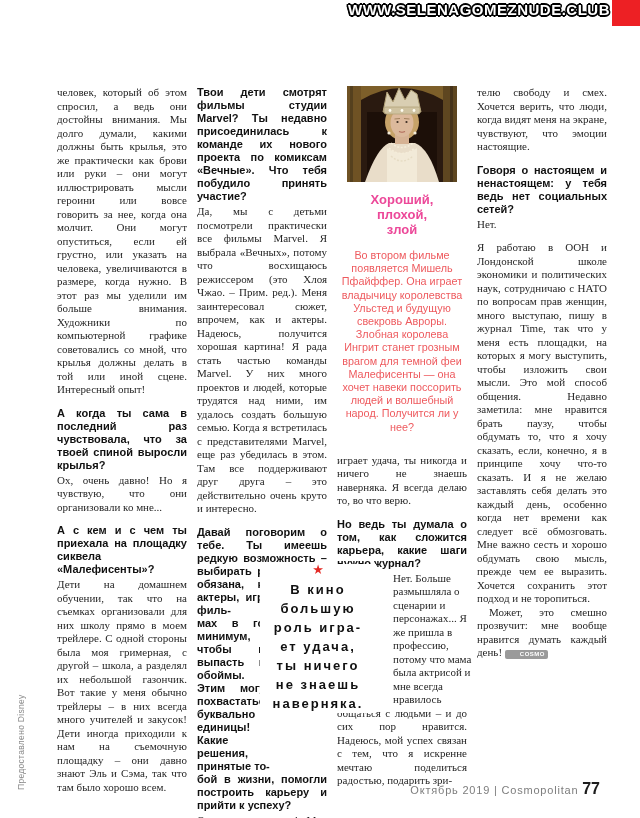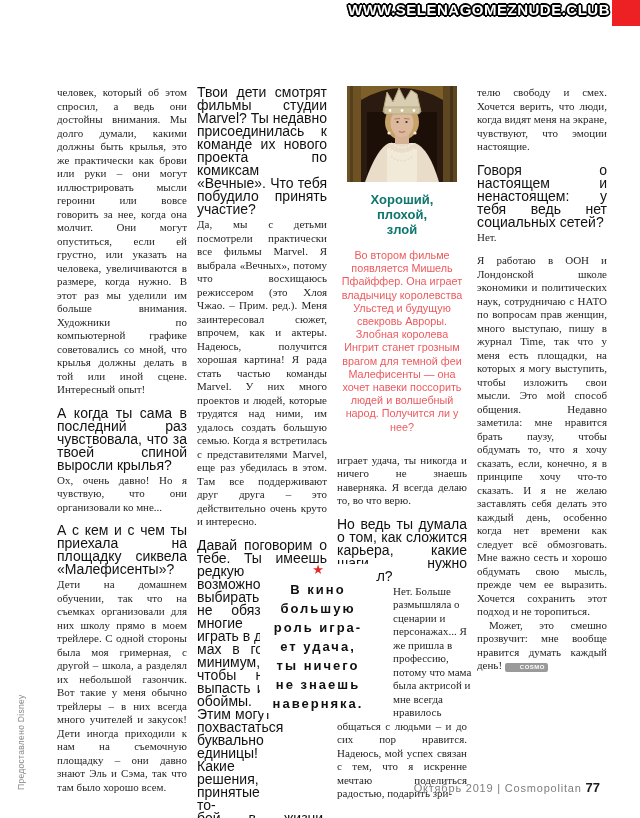--- a/index.html
+++ b/index.html
@@ -32,34 +32,34 @@
   .col2{left:197px;}
   .col3{left:337px;}
   .col4{left:477px;}
 
   p{margin:0 0 0 0;}
   .body-text{
     font-family:"Liberation Serif",serif;font-size:11px;line-height:13.5px;
     color:#262626;margin-bottom:10px;
   }
   .question{
-    font-family:"Liberation Sans",sans-serif;font-weight:normal;
-    font-size:14px;line-height:13px;color:#111;margin-bottom:2px;
+    font-family:"Liberation Sans",sans-serif;font-weight:bold;
+    font-size:11px;line-height:13px;color:#111;margin-bottom:2px;
     text-align:justify;
   }
   .tight{margin-bottom:0;}
   .narrow2{width:74px;}
   .narrow3{width:88px;margin-left:56px;text-align:left;}
 
   
   .photo-figure{margin:0 0 10px 0;text-align:center;}
   .photo-figure svg{display:block;margin:0 auto;}
   .caption-title{
     font-family:"Liberation Sans",sans-serif;font-weight:bold;
-    font-size:13px;line-height:15px;color:#0f766e;text-align:center;margin:4px 0 8px 0;
+    font-size:13px;line-height:15px;color:#ec4899;text-align:center;margin:4px 0 8px 0;
   }
   .caption-red{
     font-family:"Liberation Sans",sans-serif;font-size:10.8px;line-height:13.2px;
     color:#ee5a5e;text-align:center;margin:12px 2px 20px 2px;
   }
 
   
   .pullquote{
     position:absolute;left:260px;top:564px;width:116px;background:#ffffff;
     text-align:center;font-family:"Liberation Sans",sans-serif;
@@ -75,21 +75,21 @@
     font-family:"Liberation Sans",sans-serif;font-weight:bold;
     font-size:6px;line-height:9px;padding:0 3px;border-radius:2px;
     vertical-align:baseline;letter-spacing:.5px;
   }
 
   
   .footer{
     position:absolute;top:780px;right:40px;
     font-family:"Liberation Sans",sans-serif;font-size:11px;letter-spacing:.8px;color:#7d7d7d;
   }
-  .footer .pageno{font-weight:bold;color:#1c1c1c;font-size:13px;letter-spacing:0;}
+  .footer .pageno{font-weight:bold;color:#1c1c1c;font-size:16px;letter-spacing:0;}
 </style>
 </head>
 <body>
 
 <div class="page">
 
   <div class="watermark">WWW.SELENAGOMEZNUDE.CLUB</div>
   <div class="corner-badge"></div>
 
   <div class="credit">Предоставлено Disney</div>

